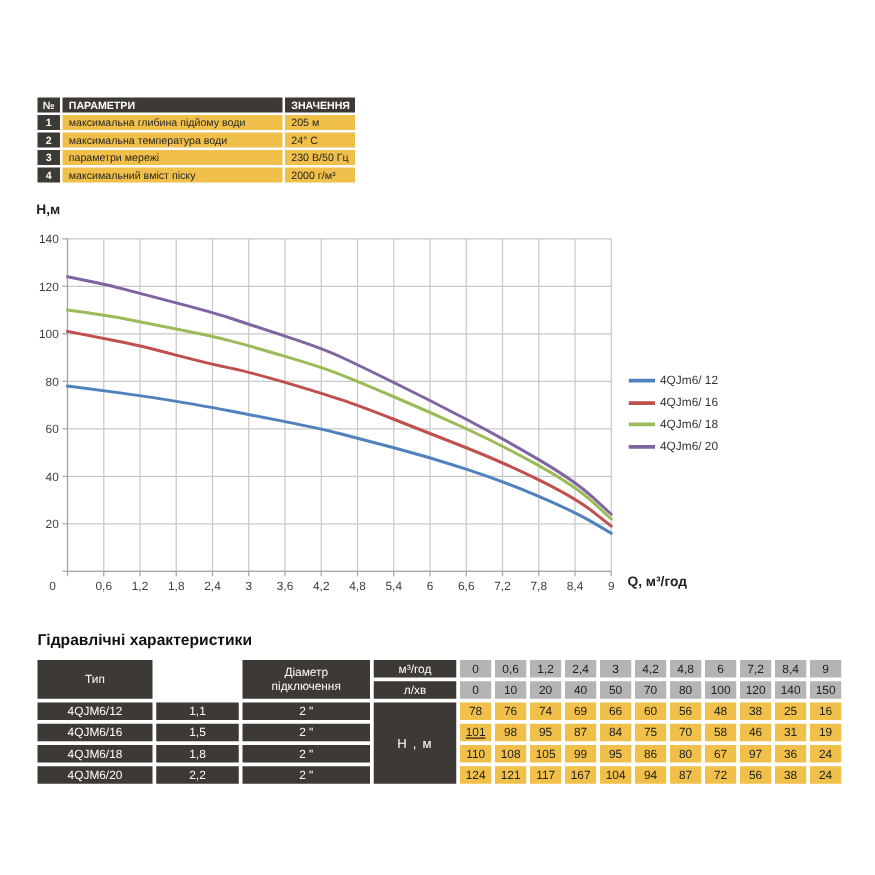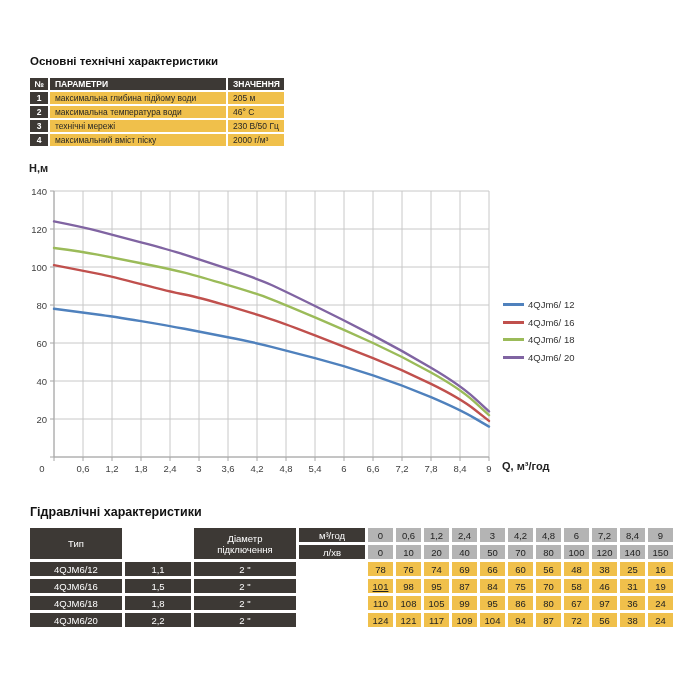--- a/index.html
+++ b/index.html
@@ -39,37 +39,36 @@
   .hcell.gray{background:#b4b4b4;color:#222;}
   .hcell.yellow{background:#f0c04b;color:#222;}
   .hcell.twoline{flex-direction:column;line-height:11px;}
   .hcell.headlabel{font-size:10.5px;letter-spacing:1px;}
 </style>
 </head>
 <body>
 
 <div class="page">
 
-  <div class="section-title t1">Основні технічні характеристики</div>
 
   <div class="tech-grid">
     <div class="tcell dark center bold">№</div>
     <div class="tcell dark bold padl">ПАРАМЕТРИ</div>
     <div class="tcell dark bold padl">ЗНАЧЕННЯ</div>
 
     <div class="tcell dark center bold">1</div>
     <div class="tcell yellow padl">максимальна глибина підйому води</div>
     <div class="tcell yellow padl">205 м</div>
 
     <div class="tcell dark center bold">2</div>
     <div class="tcell yellow padl">максимальна температура води</div>
-    <div class="tcell yellow padl">46° С</div>
+    <div class="tcell yellow padl">24° С</div>
 
     <div class="tcell dark center bold">3</div>
-    <div class="tcell yellow padl">технічні мережі</div>
+    <div class="tcell yellow padl">параметри мережі</div>
     <div class="tcell yellow padl">230 В/50 Гц</div>
 
     <div class="tcell dark center bold">4</div>
     <div class="tcell yellow padl">максимальний вміст піску</div>
     <div class="tcell yellow padl">2000 г/м³</div>
   </div>
 
   <div class="ylabel">Н,м</div>
   <svg id="chart-svg">
       <line x1="54" y1="457" x2="489" y2="457" stroke="#c8c8c8" stroke-width="1"></line>
@@ -194,20 +193,21 @@
       <div class="hcell gray" style="grid-area: 2 / 6;">10</div>
       <div class="hcell gray" style="grid-area: 2 / 7;">20</div>
       <div class="hcell gray" style="grid-area: 2 / 8;">40</div>
       <div class="hcell gray" style="grid-area: 2 / 9;">50</div>
       <div class="hcell gray" style="grid-area: 2 / 10;">70</div>
       <div class="hcell gray" style="grid-area: 2 / 11;">80</div>
       <div class="hcell gray" style="grid-area: 2 / 12;">100</div>
       <div class="hcell gray" style="grid-area: 2 / 13;">120</div>
       <div class="hcell gray" style="grid-area: 2 / 14;">140</div>
       <div class="hcell gray" style="grid-area: 2 / 15;">150</div>
+      <div class="hcell dark headlabel" style="grid-area: 3 / 4 / span 4;">Н , м</div>
       <div class="hcell dark" style="grid-area: 3 / 1;">4QJM6/12</div>
       <div class="hcell dark" style="grid-area: 3 / 2; text-align: right;">1,1</div>
       <div class="hcell dark" style="grid-area: 3 / 3;">2 "</div>
       <div class="hcell yellow" style="grid-area: 3 / 5;">78</div>
       <div class="hcell yellow" style="grid-area: 3 / 6;">76</div>
       <div class="hcell yellow" style="grid-area: 3 / 7;">74</div>
       <div class="hcell yellow" style="grid-area: 3 / 8;">69</div>
       <div class="hcell yellow" style="grid-area: 3 / 9;">66</div>
       <div class="hcell yellow" style="grid-area: 3 / 10;">60</div>
       <div class="hcell yellow" style="grid-area: 3 / 11;">56</div>
@@ -242,21 +242,21 @@
       <div class="hcell yellow" style="grid-area: 5 / 12;">67</div>
       <div class="hcell yellow" style="grid-area: 5 / 13;">97</div>
       <div class="hcell yellow" style="grid-area: 5 / 14;">36</div>
       <div class="hcell yellow" style="grid-area: 5 / 15;">24</div>
       <div class="hcell dark" style="grid-area: 6 / 1;">4QJM6/20</div>
       <div class="hcell dark" style="grid-area: 6 / 2;">2,2</div>
       <div class="hcell dark" style="grid-area: 6 / 3;">2 "</div>
       <div class="hcell yellow" style="grid-area: 6 / 5;">124</div>
       <div class="hcell yellow" style="grid-area: 6 / 6;">121</div>
       <div class="hcell yellow" style="grid-area: 6 / 7;">117</div>
-      <div class="hcell yellow" style="grid-area: 6 / 8;">109</div>
+      <div class="hcell yellow" style="grid-area: 6 / 8;">167</div>
       <div class="hcell yellow" style="grid-area: 6 / 9;">104</div>
       <div class="hcell yellow" style="grid-area: 6 / 10;">94</div>
       <div class="hcell yellow" style="grid-area: 6 / 11;">87</div>
       <div class="hcell yellow" style="grid-area: 6 / 12;">72</div>
       <div class="hcell yellow" style="grid-area: 6 / 13;">56</div>
       <div class="hcell yellow" style="grid-area: 6 / 14;">38</div>
       <div class="hcell yellow" style="grid-area: 6 / 15;">24</div>
     </div>
 
 </div>

